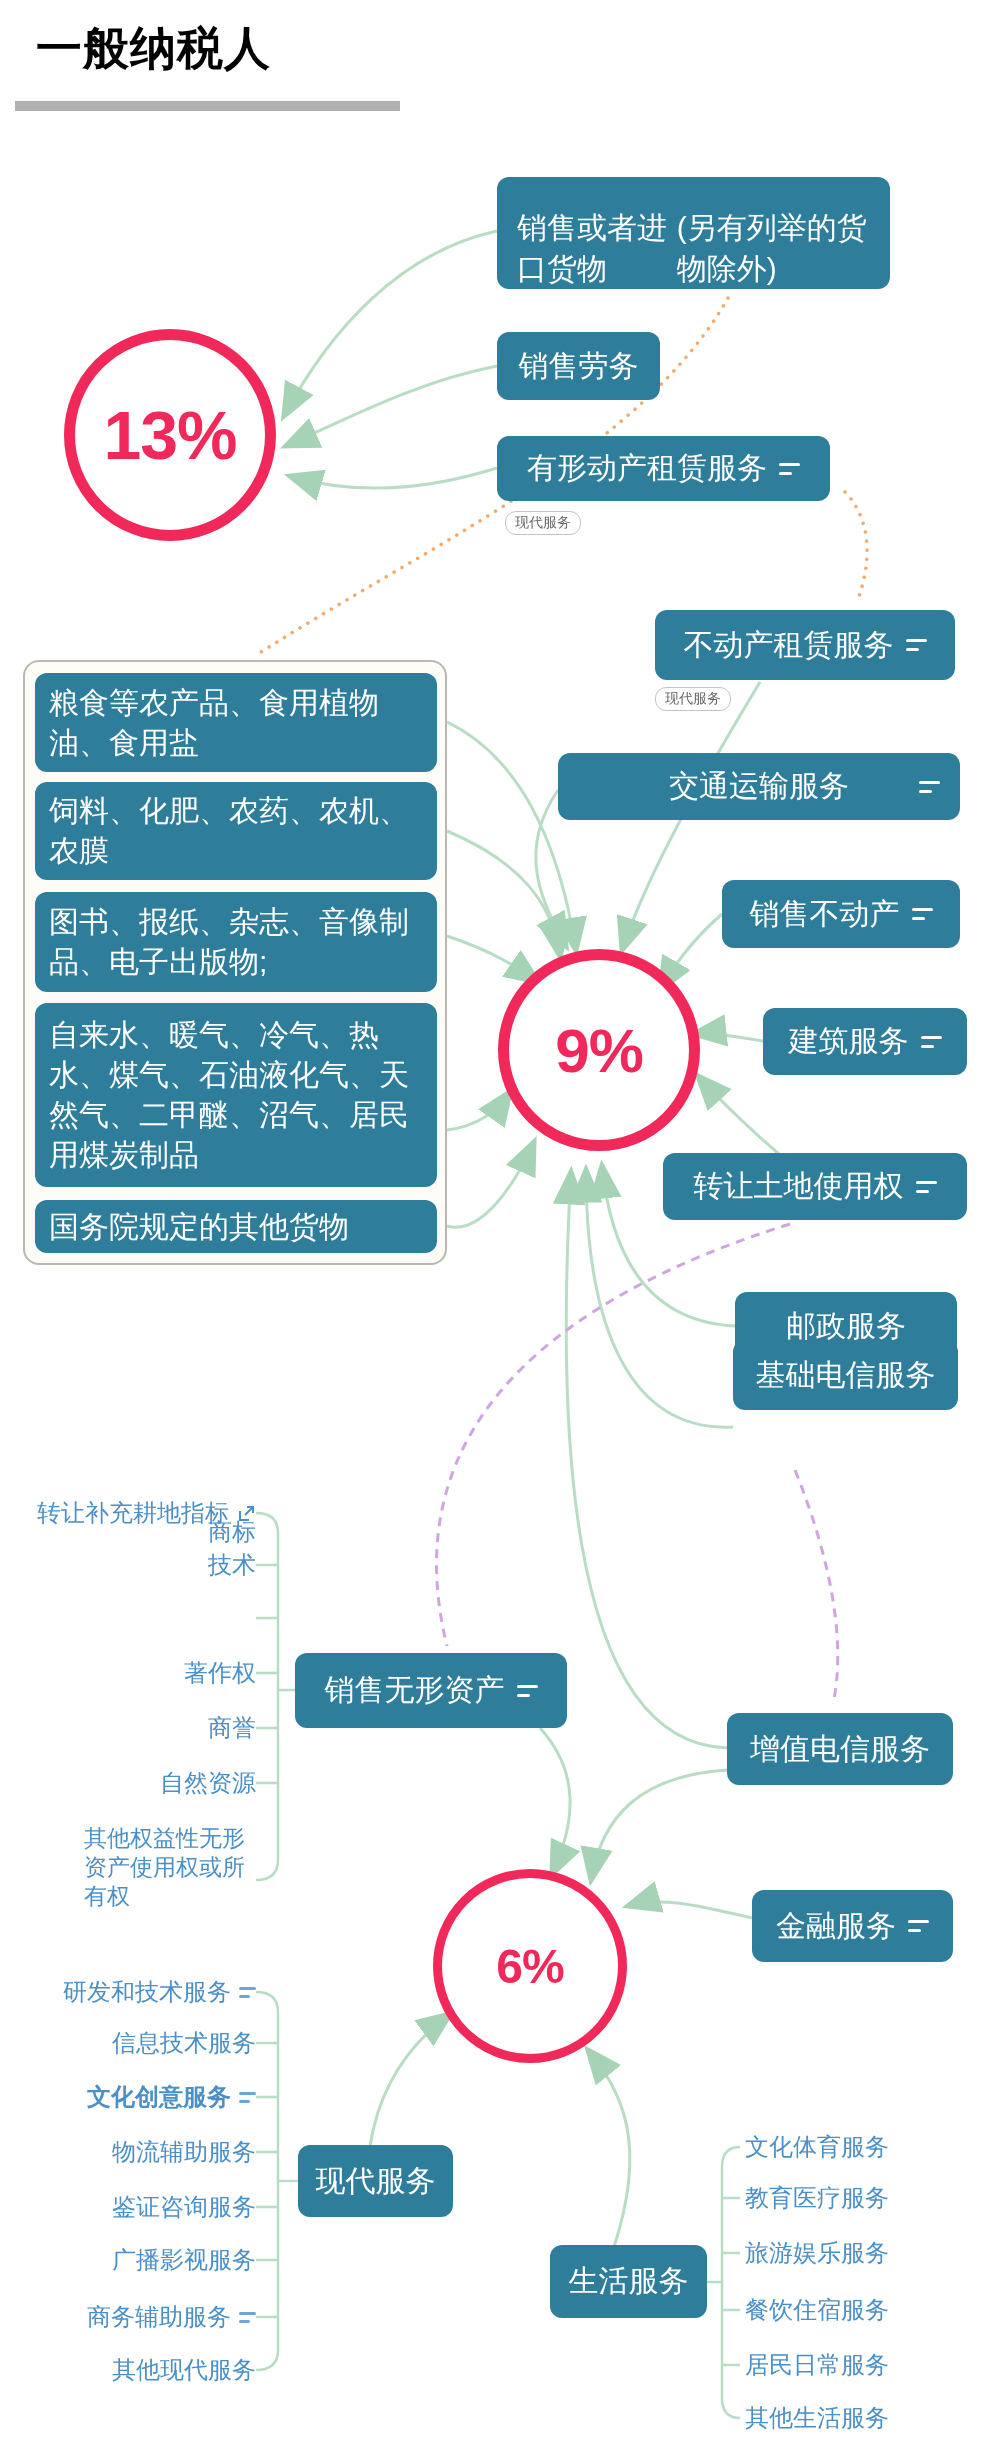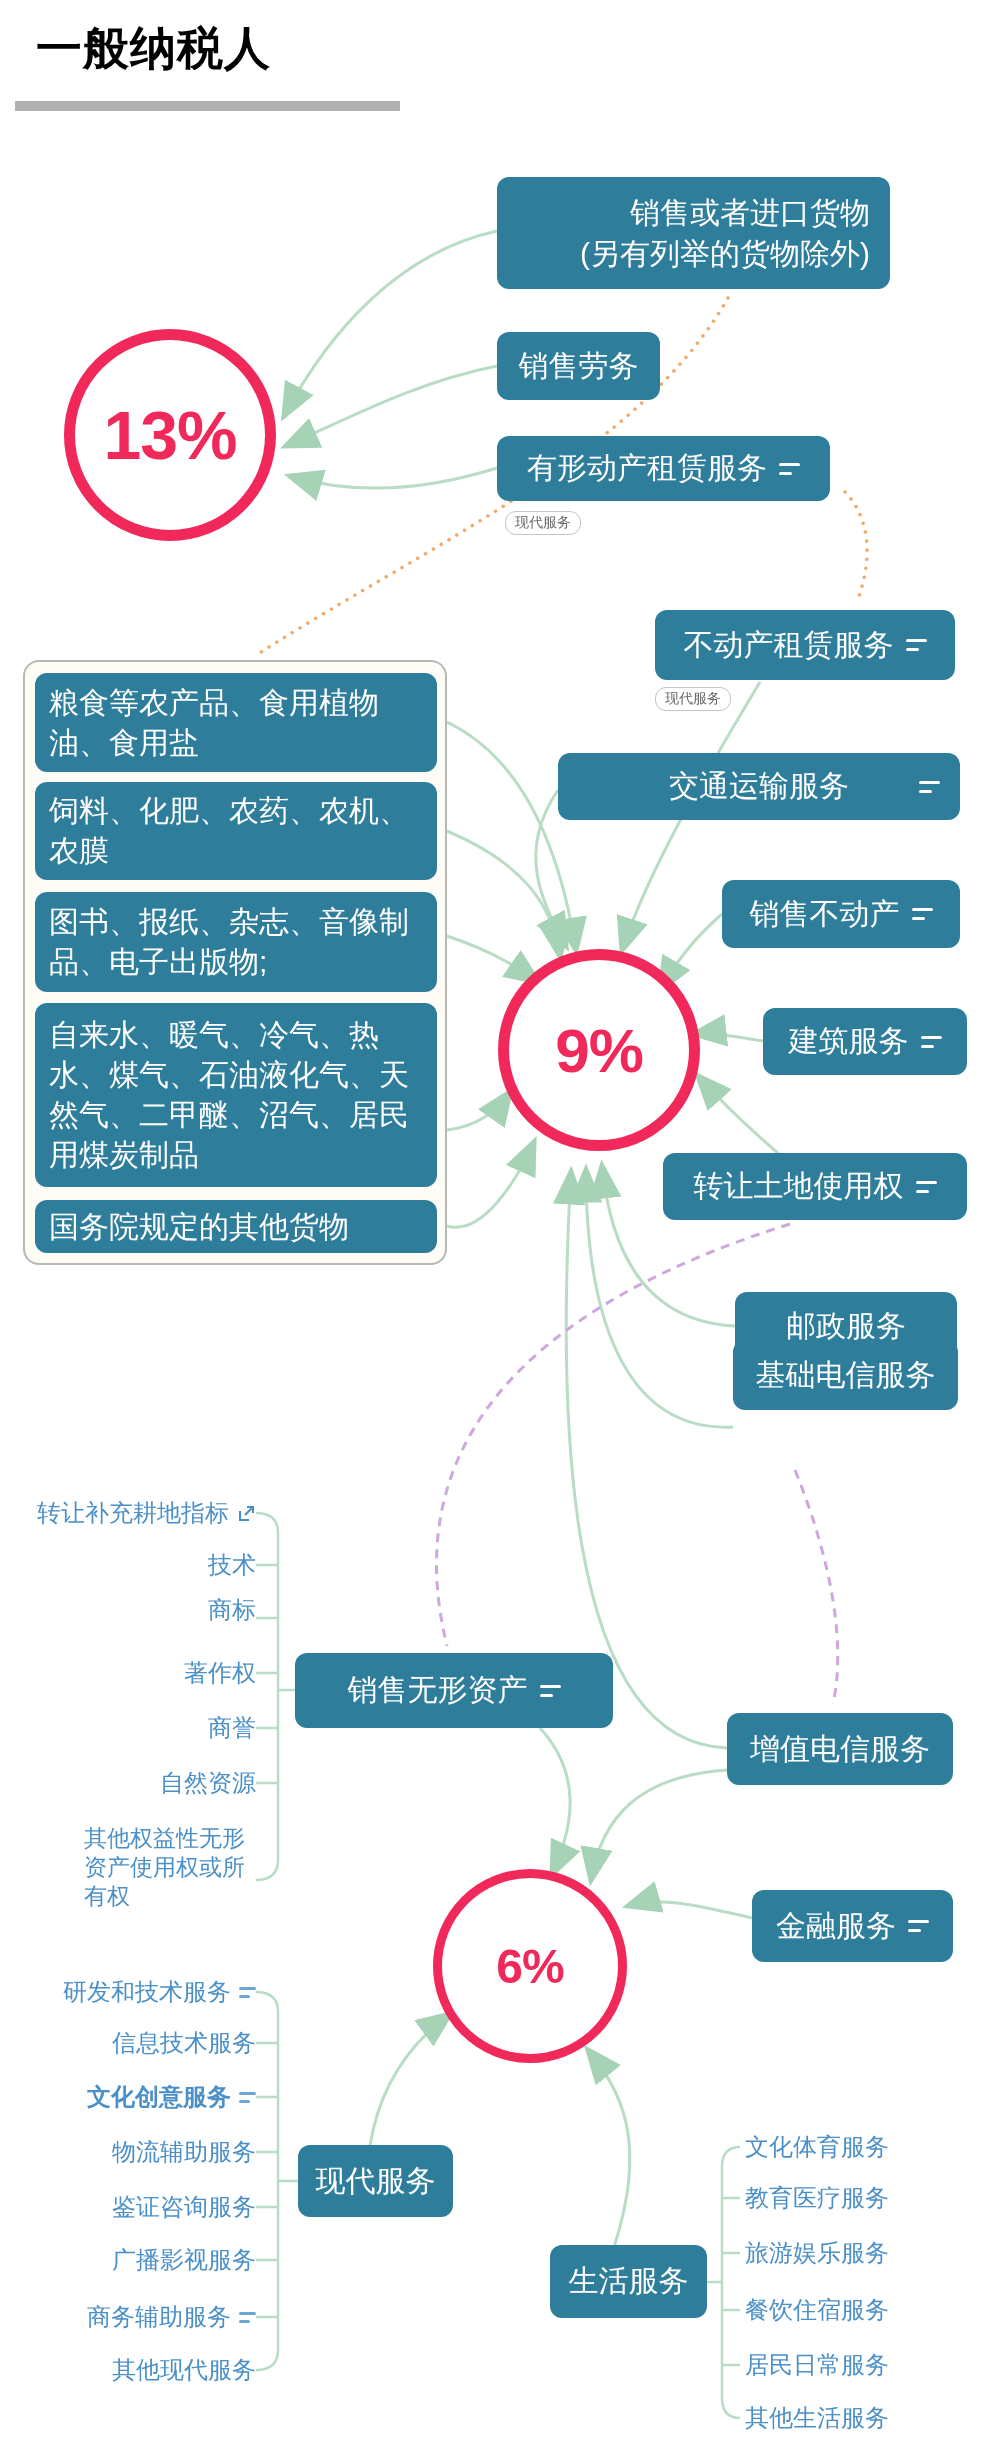--- a/index.html
+++ b/index.html
@@ -22,21 +22,21 @@
 
   .node{position:absolute;background:#2d7d9b;border-radius:12px;color:#fff;
         display:flex;align-items:center;justify-content:center;gap:12px;
         font-size:30px;box-sizing:border-box;}
 
   .goods-wrap{position:absolute;left:23px;top:660px;width:424px;height:605px;background:#fdfcf6;
               border:2px solid #b9b9b1;border-radius:16px;box-sizing:border-box;}
   .gbox{position:absolute;background:#2d7d9b;border-radius:12px;color:#fff;font-size:30px;
         line-height:40px;padding:6px 14px;box-sizing:border-box;display:flex;align-items:center;}
 
-  .two-line{flex-direction:column;align-items:flex-end;justify-content:center;gap:0;
+  .two-line{align-items:flex-end;justify-content:center;gap:0;
             line-height:41px;padding:0 20px;}
 
   .tag{position:absolute;background:#fff;border:1px solid #c4c4c4;border-radius:11px;
        color:#666;font-size:14px;padding:2px 9px;white-space:nowrap;}
 
   .notes-icon{display:inline-flex;flex-direction:column;gap:6px;align-items:flex-start;}
   .notes-icon i{display:block;height:3px;background:#fff;border-radius:2px;}
   .notes-icon i:first-child{width:21px;}
   .notes-icon i:last-child{width:13px;}
   .notes-icon.blue i{background:#6aa7d6;height:3px;}
@@ -203,37 +203,37 @@
   <div class="litem r" style="top:1497px;">
     <span>转让补充耕地指标</span>
     <svg width="19" height="19" viewBox="0 0 19 19">
       <path d="M3 7 L3 16 L12 16" fill="none" stroke="#4a8fc7" stroke-width="2"></path>
       <path d="M8 11 L16 3 M10 3 L16 3 L16 9" fill="none" stroke="#4a8fc7" stroke-width="2"></path>
     </svg>
   </div>
   <div class="litem r" style="top:1549px;">
     <span>技术</span>
   </div>
-  <div class="litem r" style="top:1594px;">
+  <div class="litem r" style="top:1516px;">
     <span>商标</span>
   </div>
   <div class="litem r" style="top:1657px;">
     <span>著作权</span>
   </div>
   <div class="litem r" style="top:1712px;">
     <span>商誉</span>
   </div>
   <div class="litem r" style="top:1767px;">
     <span>自然资源</span>
   </div>
   <div class="litem r block" style="top:1824px;">
     <span>其他权益性无形资产使用权或所有权</span>
   </div>
 
-  <div class="node" style="left:295px;top:1653px;width:318px;height:75px;">
+  <div class="node" style="left:295px;top:1653px;width:272px;height:75px;">
     <span>销售无形资产</span>
     <span class="notes-icon">
         <i></i>
         <i></i>
       </span>
   </div>
 
   <div class="node" style="left:727px;top:1713px;width:226px;height:72px;">
     <span>增值电信服务</span>
   </div>

